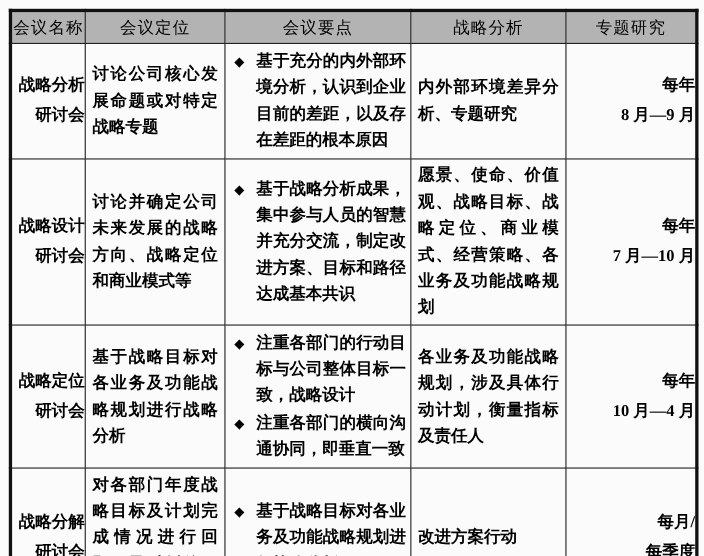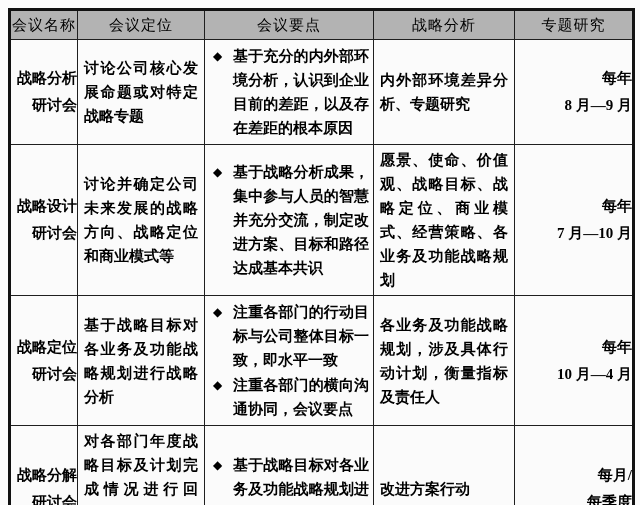--- a/index.html
+++ b/index.html
@@ -123,25 +123,25 @@
 
       <tr class="r2">
         <td class="name">
           <div>战略定位</div>
           <div>研讨会</div>
         </td>
         <td class="pos">基于战略目标对各业务及功能战略规划进行战略分析</td>
         <td class="points">
           <div class="bullet">
             <span class="marker">◆</span>
-            <span class="btext">注重各部门的行动目标与公司整体目标一致，即水平一致</span>
+            <span class="btext">注重各部门的行动目标与公司整体目标一致，战略设计</span>
           </div>
           <div class="bullet">
             <span class="marker">◆</span>
-            <span class="btext">注重各部门的横向沟通协同，会议要点</span>
+            <span class="btext">注重各部门的横向沟通协同，即垂直一致</span>
           </div>
         </td>
         <td class="output">各业务及功能战略规划，涉及具体行动计划，衡量指标及责任人</td>
         <td class="cycle">
           <div>每年</div>
           <div>10 月—4 月</div>
         </td>
       </tr>
 
       <tr class="r3">

